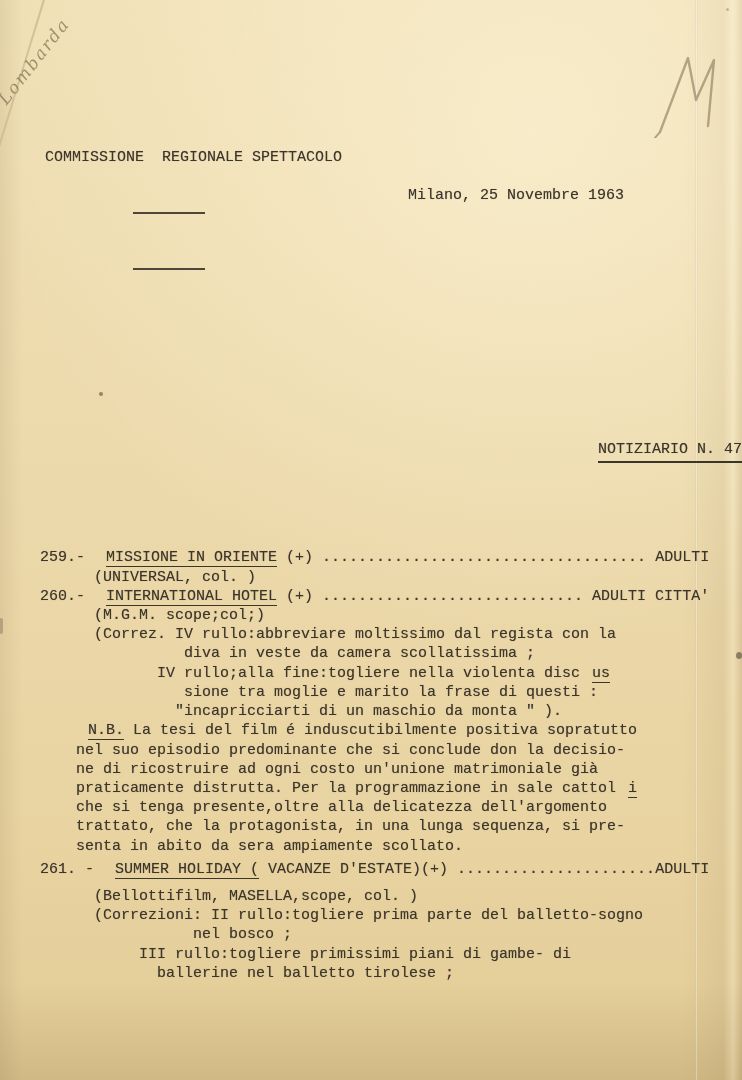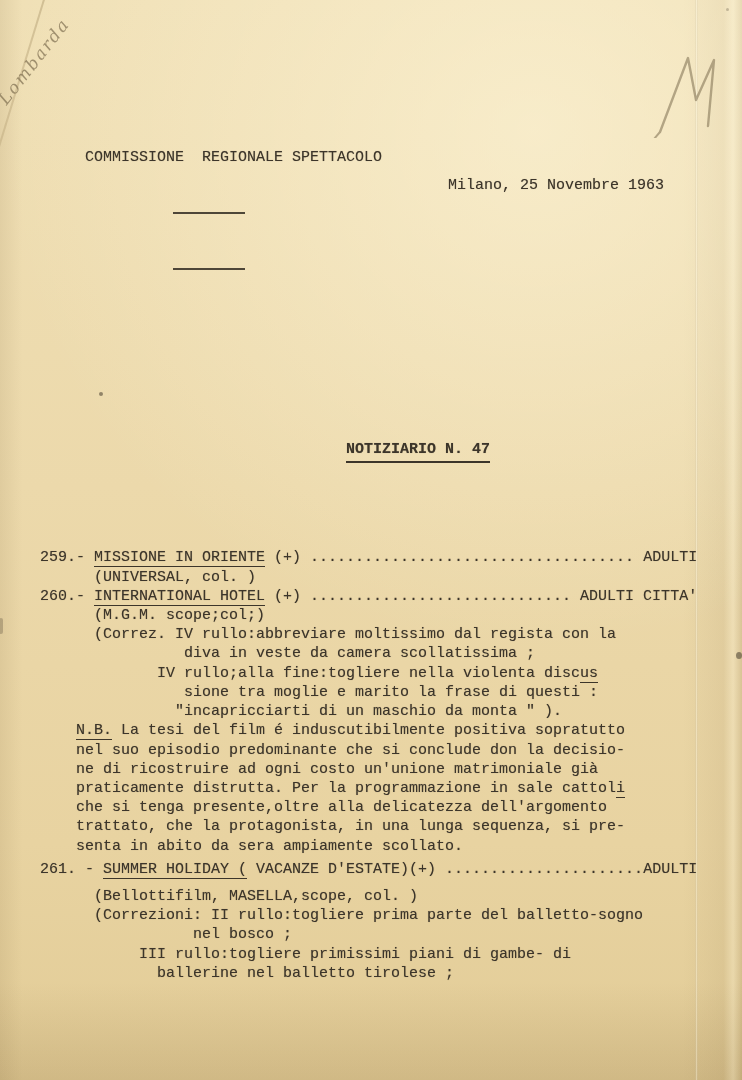--- a/index.html
+++ b/index.html
@@ -37,29 +37,29 @@
   .speck{position:absolute;background:rgba(70,60,45,.55);border-radius:50%;}
 
   #doc{
     position:relative;
     padding:52px 0 0 40px;
     font-size:15px;
     line-height:19.2px;
     white-space:pre;
     text-shadow:0 0 .8px rgba(60,52,40,.45);
   }
-  .hdr{position:relative;padding-left:5px;margin-left:40px;}
+  .hdr{position:relative;padding-left:5px;}
   .hdr .rule{border:0;border-top:2px solid #3c352a;width:72px;margin:6px 0 10px 88px;opacity:.9;}
   .hdr .org2{padding-left:33px;}
-  .dateline{position:absolute;top:66px;left:368px;white-space:pre;}
-  .title-wrap{text-align:center;margin-top:26px;font-weight:bold;}
+  .dateline{position:absolute;top:76px;left:368px;white-space:pre;}
+  .title-wrap{text-align:right;margin-top:26px;}
   .title-wrap .title{display:inline-block;border-bottom:2px solid #3c352a;padding-bottom:1px;}
   #lines{margin-top:9px;padding-bottom:10px;}
   .ln{white-space:pre;}
-  .u{border-bottom:1.6px solid #3c352a;padding-bottom:0;}
+  .u{border-bottom:1.6px solid #3c352a;padding-bottom:0;margin-left:12px;}
 </style>
 </head>
 <body>
 
 <div id="page">
 
   <div class="crease-right"></div>
   <div class="crease-diag"></div>
 
   <div class="scribble">Lombarda</div>

